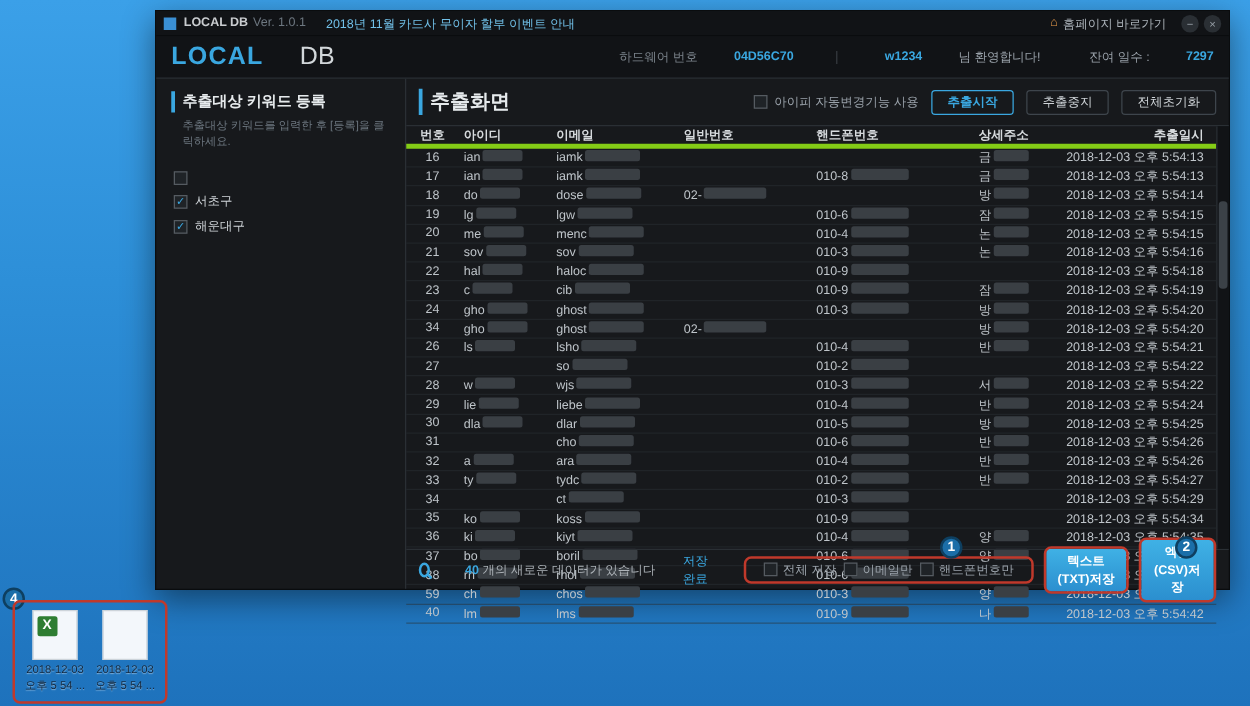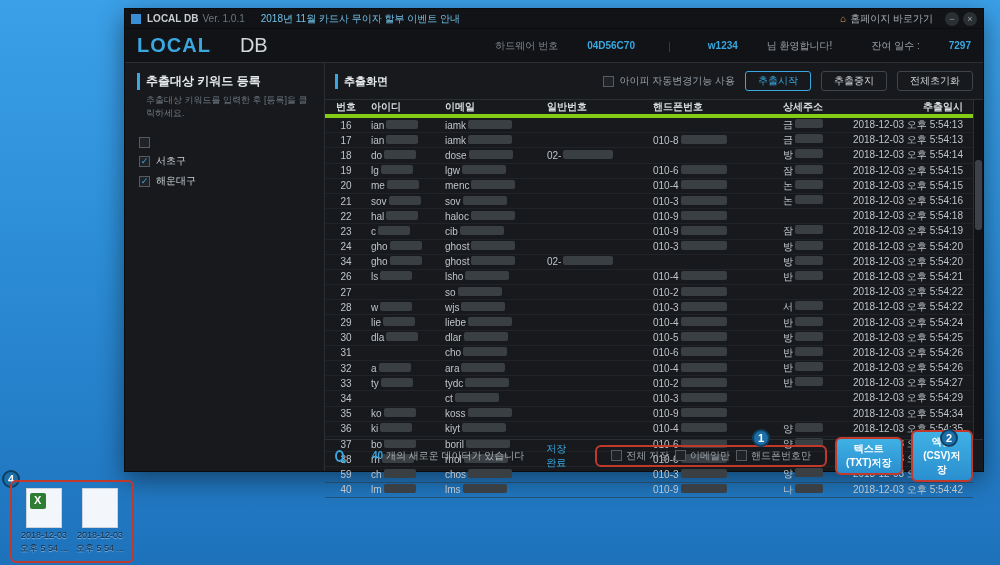--- a/index.html
+++ b/index.html
@@ -53,28 +53,28 @@
 .kw-item { display: flex; align-items: center; gap: 6px; padding: 3px 2px; color: #cfd4d8; font-size: 10px; }
 .chk { width: 11px; height: 11px; border: 1px solid #555b61; background: #1f2327; display: inline-flex;
   align-items: center; justify-content: center; color: #3aa7e0; font-size: 9px; line-height: 1; }
 .side-actions { display: flex; gap: 8px; margin-top: 8px; }
 .btn-grey {
   flex: 1; height: 22px; background: linear-gradient(180deg, #393d42, #2a2e33); color: #d2d7da;
   border: 1px solid #1b1e21; border-radius: 3px; font-size: 10px; cursor: pointer;
 }
 .main { flex: 1; display: flex; flex-direction: column; min-width: 0; }
 .main-head { display: flex; align-items: center; padding: 8px 10px; border-bottom: 1px solid #2a2f34; gap: 10px; }
-.main-title { color: #e6eaec; font-size: 11px; font-weight: bold; border-left: 3px solid #3aa7e0; padding-left: 6px; }
+.main-title { color: #e6eaec; font-size: 16px; font-weight: bold; border-left: 3px solid #3aa7e0; padding-left: 6px; }
 .main-head .spacer { flex: 1; }
 .ck-ipauto { display: flex; align-items: center; gap: 5px; color: #9aa2aa; font-size: 10px; }
 .btn-outline {
   background: #17191c; color: #cfd4d8; border: 1px solid #3e454c; border-radius: 3px;
   font-size: 10px; padding: 0 12px; height: 20px; cursor: pointer;
 }
-.btn-outline.active { border-color: #3aa7e0; color: #3aa7e0; }
+.btn-outline.active { border-color: #3aa7e0; color: #3aa7e0; font-weight: bold; }
 .table-wrap { flex: 1; display: flex; min-height: 0; }
 .table { flex: 1; display: flex; flex-direction: column; min-width: 0; font-size: 10px; color: #bfc5ca; }
 .trow { display: flex; align-items: center; height: 15.2px; border-bottom: 1px solid rgba(42,47,52,0.5); padding-left: 4px; }
 .th { font-weight: bold; color: #d6dadd; border-bottom: 4px solid #84cc16; height: 20px; }
 .c-no { width: 34px; text-align: center; }
 .c-id { width: 82px; padding-left: 8px; }
 .c-em { width: 102px; }
 .c-gn { width: 92px; }
 .c-ph { width: 100px; padding-left: 14px; }
 .c-ad { width: 90px; text-align: right; padding-right: 6px; }

